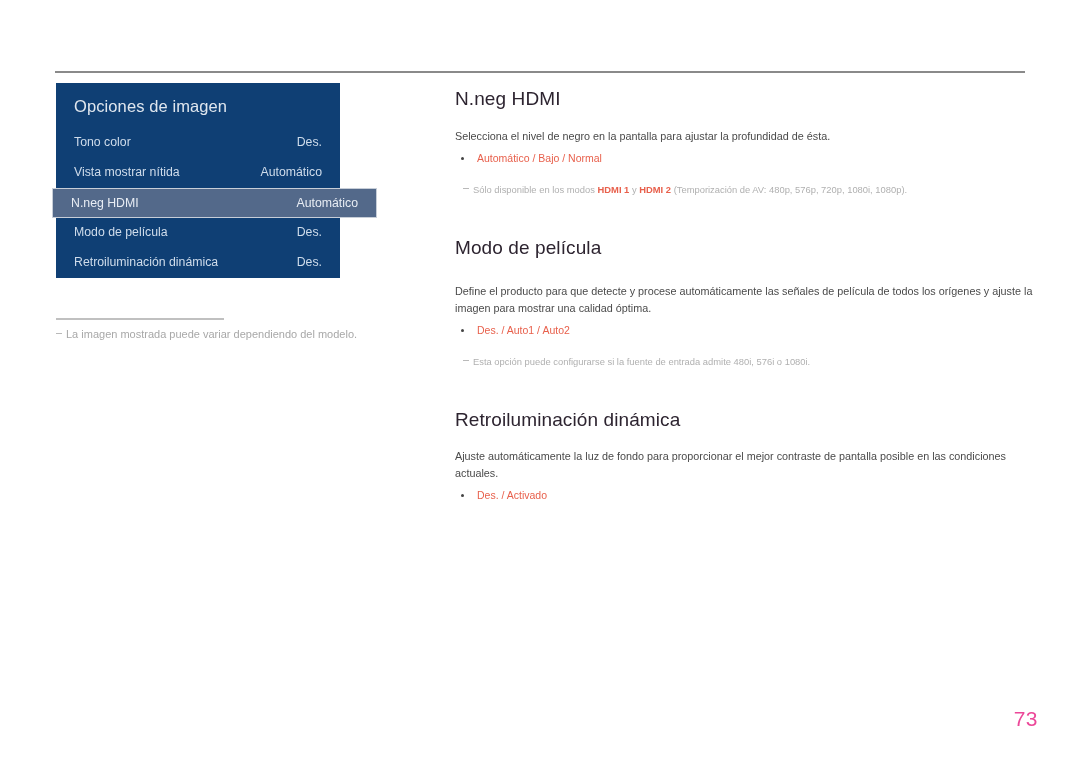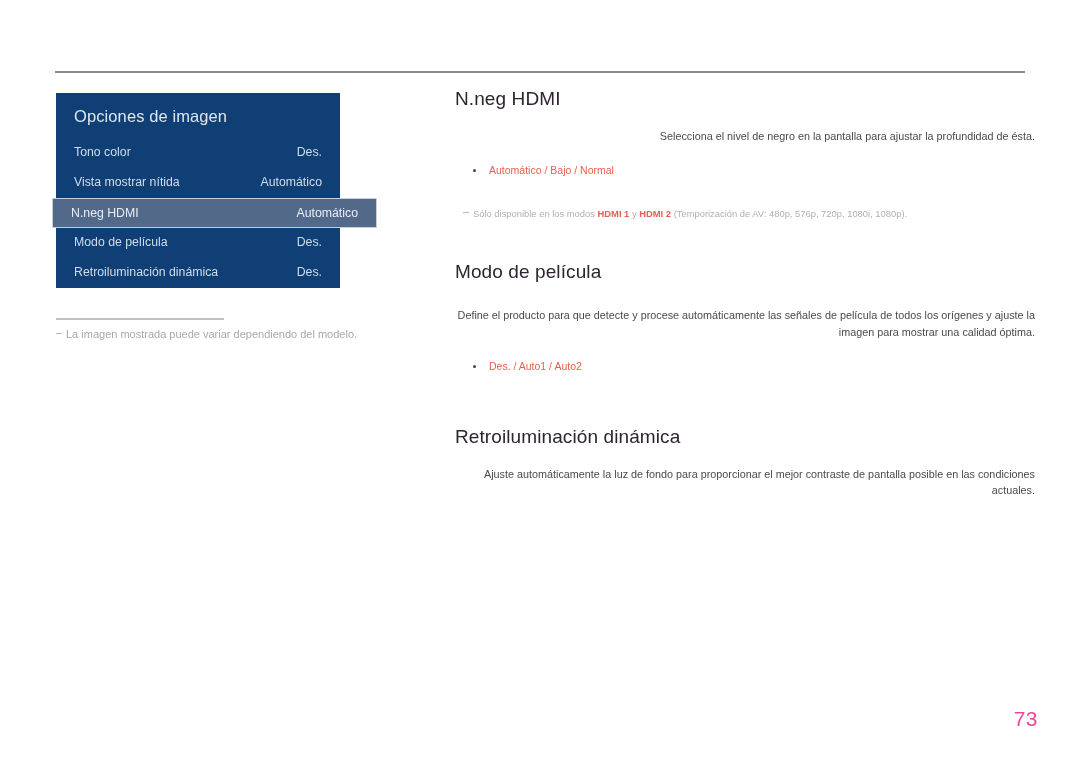--- a/index.html
+++ b/index.html
@@ -28,21 +28,21 @@
     top: 71px;
     width: 970px;
     height: 2px;
     background: #8a8a8a;
   }
 
   
   .osd-panel {
     position: absolute;
     left: 56px;
-    top: 93px;
+    top: 83px;
     width: 284px;
     background: #0f3f74;
     padding: 0;
   }
   .osd-title {
     color: #dfe6ee;
     font-size: 16.5px;
     font-weight: 400;
     padding: 14px 18px 12px 18px;
     letter-spacing: .1px;
@@ -121,25 +121,24 @@
     line-height: 1.15;
   }
   .sec-1 h2.sec-title { font-size: 19px; }
 
   p.body {
     margin: 0;
     color: #4a4a4a;
     font-size: 10.8px;
     line-height: 1.52;
     font-weight: 400;
-    text-align: right;
   }
 
   ul.opts {
-    margin: 12px;
+    margin: 0;
     padding: 0;
     list-style: none;
   }
   ul.opts li {
     position: relative;
     padding-left: 22px;
     color: #e8604c;
     font-size: 10.5px;
     line-height: 1.5;
   }
@@ -239,25 +238,29 @@
       <div class="section sec-2">
         <h2 class="sec-title">Modo de película</h2>
         <div class="gap-title-body"></div>
         <div class="gap-p"></div>
         <p class="body">Define el producto para que detecte y procese automáticamente las señales de película de todos los orígenes y ajuste la imagen para mostrar una calidad óptima.</p>
         <div class="gap-body-opts"></div>
         <ul class="opts">
           <li><span>Des.</span><span> / Auto1 / Auto2</span></li>
         </ul>
         <div class="gap-opts-fn"></div>
+        <p class="footnote"><span class="fn-dash"></span><span>Esta opción puede configurarse si la fuente de entrada admite 480i, 576i o 1080i.</span></p>
       </div>
       <div class="gap-section"></div>
       <div class="section sec-3">
         <h2 class="sec-title">Retroiluminación dinámica</h2>
         <div class="gap-title-body"></div>
         <p class="body">Ajuste automáticamente la luz de fondo para proporcionar el mejor contraste de pantalla posible en las condiciones actuales.</p>
         <div class="gap-body-opts"></div>
+        <ul class="opts">
+          <li><span>Des.</span><span> / Activado</span></li>
+        </ul>
       </div>
     </div>
 
   <div class="page-num">73</div>
 
 </div>
 
 </body></html>

